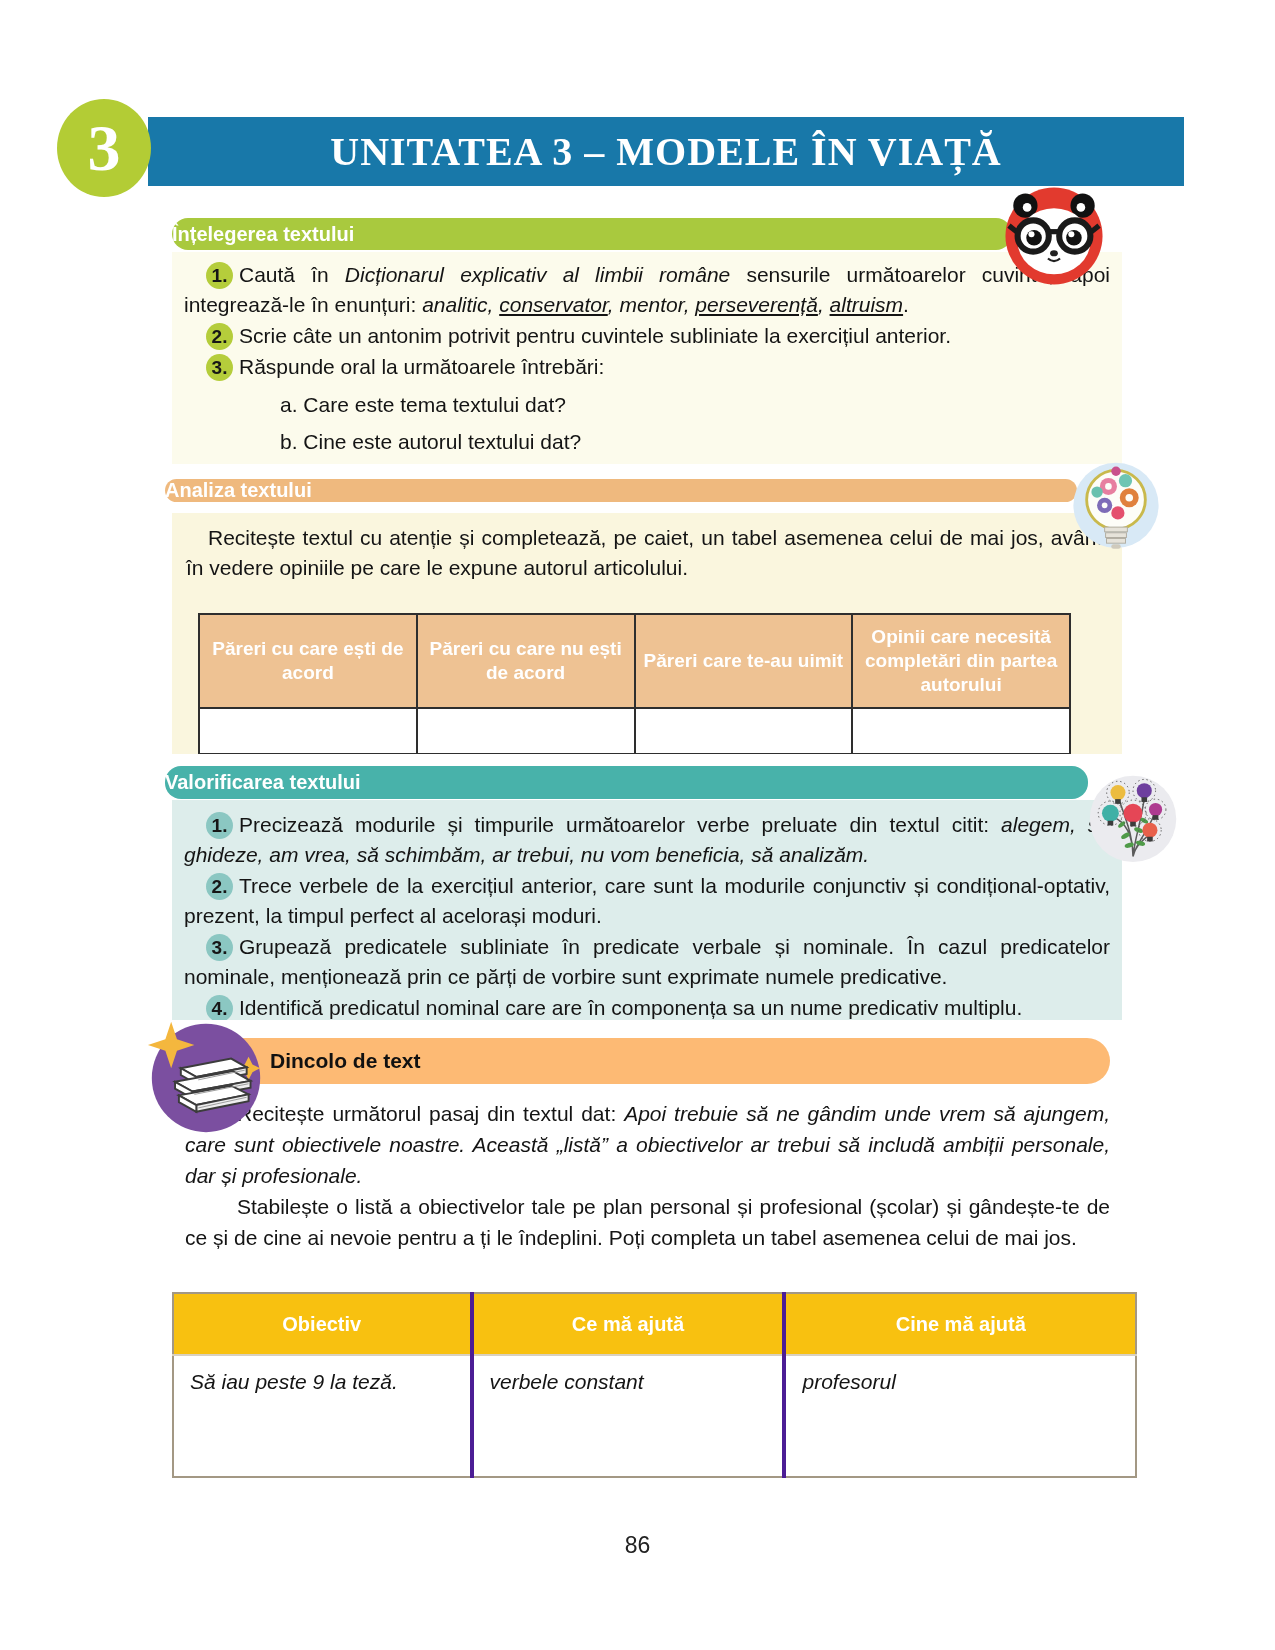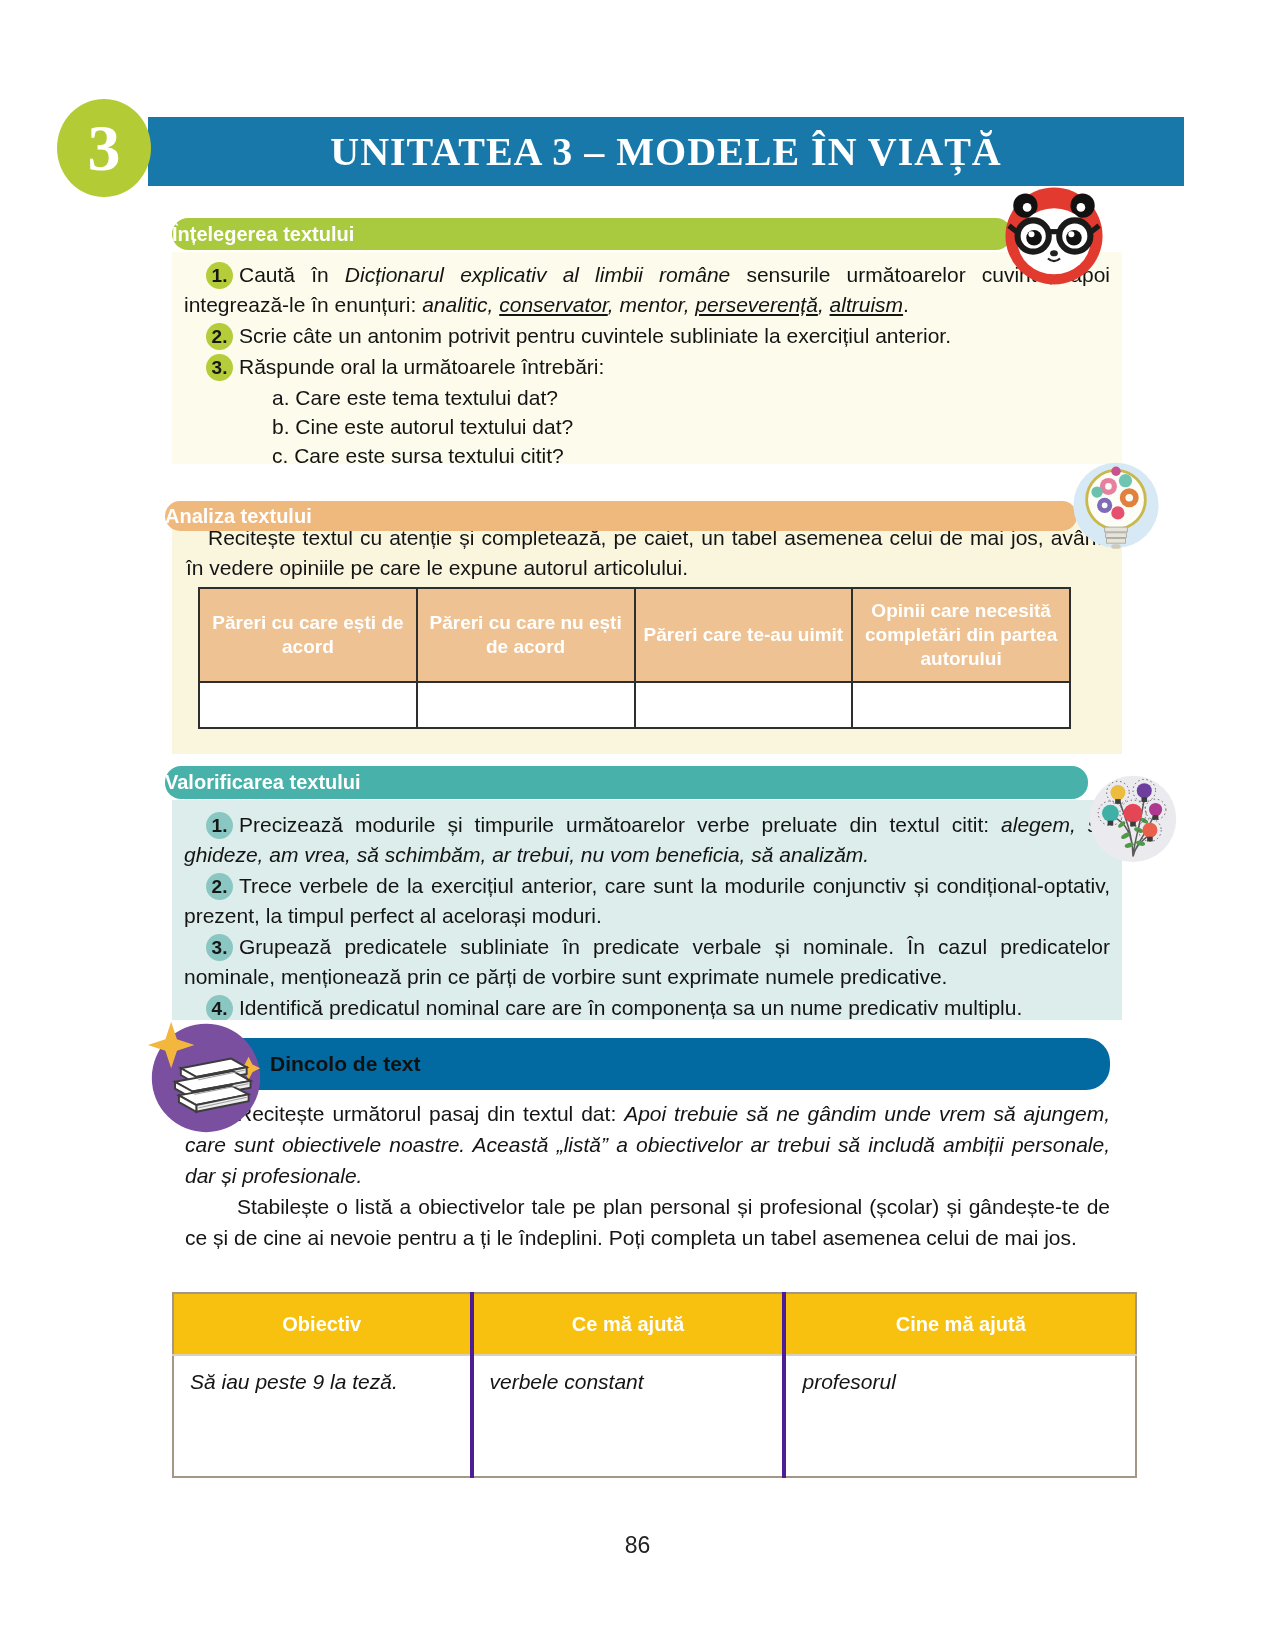--- a/index.html
+++ b/index.html
@@ -12,44 +12,44 @@
        font-size:66px;display:flex;align-items:center;justify-content:center;z-index:4;}
   .banner{position:absolute;left:148px;top:117px;width:1036px;height:69px;background:#1878a9;
        display:flex;align-items:center;justify-content:center;z-index:2;}
   .banner h1{margin:8px;color:#ffffff;font-family:"Liberation Serif",serif;font-weight:bold;
        font-size:40px;letter-spacing:1px;}
 
   
   .bar{position:absolute;border-radius:16px;display:flex;align-items:center;z-index:2;}
   .bar span{color:#ffffff;font-weight:bold;font-size:20px;}
   .bar-green{left:172px;top:218px;width:840px;height:32px;background:#a9c93e;}
-  .bar-orange{left:165px;top:479px;width:912px;height:30px;background:#efb97e;margin-top:22px;}
+  .bar-orange{left:165px;top:479px;width:912px;height:23px;background:#efb97e;}
   .bar-teal{left:165px;top:766px;width:923px;height:33px;background:#48b2aa;}
-  .bar-yellow{left:178px;top:1038px;width:932px;height:52px;background:#0369a1;border-radius:24px;z-index:2;}
+  .bar-yellow{left:178px;top:1038px;width:932px;height:46px;background:#fdba74;border-radius:24px;z-index:2;}
   .bar-yellow span{color:#111111;font-size:21px;padding-left:92px;}
 
   
   .panel{position:absolute;left:172px;width:950px;z-index:1;overflow:hidden;}
   .panel-1{top:252px;height:212px;background:#fcfbec;padding:8px 12px;box-sizing:border-box;}
   .panel-2{top:513px;height:241px;background:#faf6de;padding:10px 14px;box-sizing:border-box;}
   .panel-3{top:800px;height:220px;background:#ddedeb;padding:10px 12px;box-sizing:border-box;}
 
   .ex{font-size:21px;line-height:30px;text-align:justify;text-indent:22px;margin:0 0 1px 0;}
   .badge{display:inline-block;width:27px;height:27px;border-radius:50%;text-indent:0;
        text-align:center;line-height:27px;font-weight:bold;font-size:19px;color:#161616;margin-right:6px;}
   .bg-green{background:#b5cd3b;}
   .bg-teal{background:#8bc7c2;}
   .it{font-style:italic;}
   .un{font-style:italic;text-decoration:underline;}
-  .sub{font-size:21px;line-height:29px;padding-left:88px;margin:0;}
+  .sub{font-size:21px;line-height:29px;padding-left:88px;margin:8px;}
 
   .intro{font-size:21px;line-height:30px;text-align:justify;text-indent:22px;margin:0;}
 
   
-  .t1{border-collapse:collapse;margin:4px 0 0 12px;width:873px;table-layout:fixed;}
+  .t1{border-collapse:collapse;margin:30px 0 0 12px;width:873px;table-layout:fixed;}
   .t1 th,.t1 td{border:2px solid #2e2e2e;}
   .t1 th{background:#eec293;color:#ffffff;font-weight:bold;font-size:19px;line-height:24px;
         text-align:center;vertical-align:middle;padding:10px 8px;height:72px;}
   .t1 td{background:#ffffff;height:42px;}
 
   
   .sparkle-wrap{position:absolute;left:146px;top:1016px;width:120px;height:120px;z-index:3;}
   .dincolo-body{position:absolute;left:185px;top:1098px;width:925px;}
   .para{font-size:21px;line-height:31px;text-align:justify;text-indent:52px;margin:0;}
 

